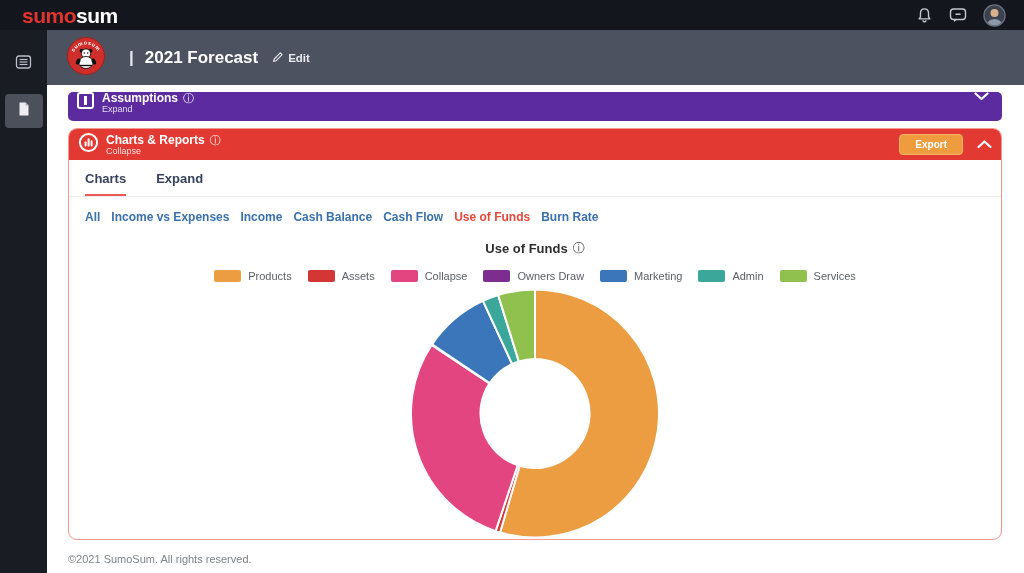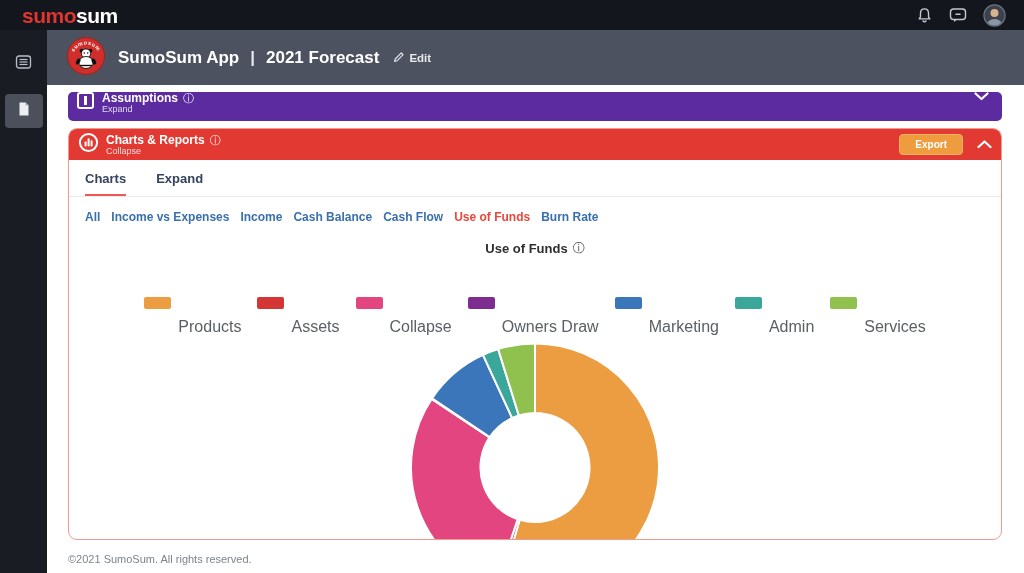--- a/index.html
+++ b/index.html
@@ -72,21 +72,21 @@
   .filter { font-size:12px; font-weight:bold; color:#3a70ac; cursor:pointer; }
   .filter.active { color:#e8483b; }
 
   .chart-title { margin-top:16px; text-align:center; font-size:13px; font-weight:bold;
     color:#2e2e2e; display:flex; justify-content:center; align-items:center; gap:5px; }
   .chart-title .info-glyph { color:#444; opacity:1; font-size:12px; font-weight:normal; }
 
   .legend { margin-top:13px; display:flex; justify-content:center; align-items:center; }
   .legend-item { display:flex; align-items:center; margin:0 8px; cursor:pointer; }
   .legend-swatch { width:27px; height:12px; border-radius:2px; margin-right:7px; }
-  .legend-label { font-size:16px; color:#5b6065;margin-top:48px; }
+  .legend-label { font-size:11px; color:#5b6065; }
 
   .donut-wrap { display:flex; justify-content:center; margin-top:5px; }
 
   .footer { margin:13px 0 0 21px; font-size:11px; color:#7d848b; }
 
   .chev svg, .icon svg { display:block; }
 </style>
 </head>
 <body>
 
@@ -160,21 +160,20 @@
           <circle cx="19" cy="16.5" r="4.6" fill="#ffffff" stroke="#101010" stroke-width="0.9"></circle>
           <circle cx="17.3" cy="16" r="0.8" fill="#101010"></circle>
           <circle cx="20.7" cy="16" r="0.8" fill="#101010"></circle>
           <ellipse cx="19" cy="25.5" rx="7.2" ry="6" fill="#ffffff" stroke="#101010" stroke-width="0.9"></ellipse>
           <ellipse cx="11.2" cy="24.5" rx="2" ry="3.2" transform="rotate(25 11.2 24.5)" fill="#101010"></ellipse>
           <ellipse cx="26.8" cy="24.5" rx="2" ry="3.2" transform="rotate(-25 26.8 24.5)" fill="#101010"></ellipse>
           <line x1="13" y1="28.5" x2="25" y2="28.5" stroke="#101010" stroke-width="1.4"></line>
         </svg>
       </span>
       <div class="header-title">
-        <span>SumoSum App</span>
         <span class="sep">|</span>
         <span>2021 Forecast</span>
       </div>
       <span class="edit-link">
         <span>
           <svg width="12" height="12" viewBox="0 0 12 12">
               <path d="M1.6 10.4 L2.2 8 L8.3 1.9 L10.1 3.7 L4 9.8 Z" fill="none" stroke="#e8eaee" stroke-width="1.1" stroke-linejoin="round"></path>
             </svg>
         </span>
         <span>Edit</span>

